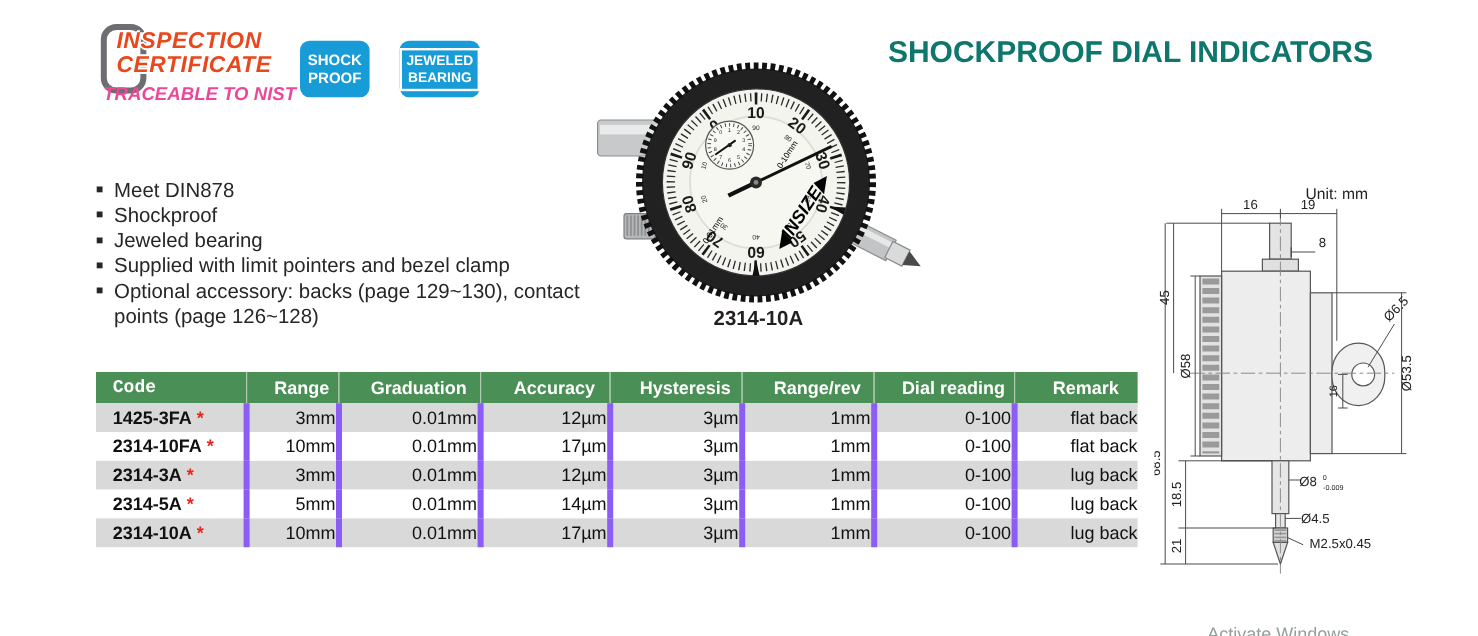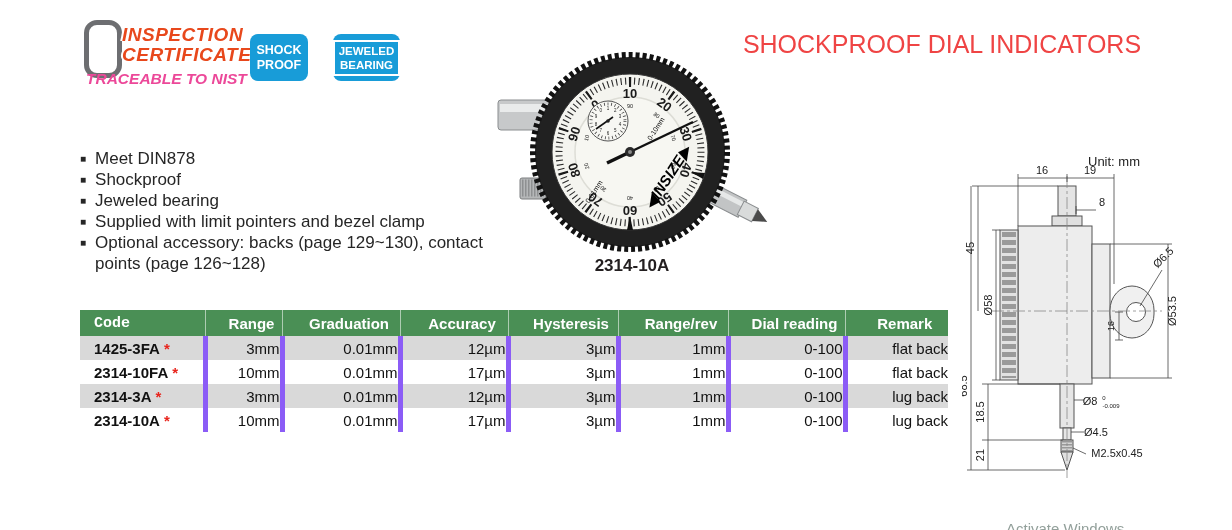--- a/index.html
+++ b/index.html
@@ -6,35 +6,35 @@
   html,body { background:#fff; }
   body { font-family:"Liberation Sans", sans-serif; }
   .page { position:relative; width:1232px; height:530px; background:#fff; overflow:hidden; }
 
   
   .logo-block { position:absolute; left:84px; top:14px; width:230px; height:80px; }
   .logo-square { position:absolute; left:0; top:6px; width:38px; height:58px;
     border:5px solid #6d6e71; border-radius:13px; }
   .logo-text { position:absolute; left:13px; top:11px; font-style:italic; font-weight:bold;
     font-size:19px; line-height:20px; color:#e8481c; letter-spacing:.5px; white-space:nowrap;
-    text-shadow:2px 0 0 #fff,-2px 0 0 #fff,0 2px 0 #fff,0 -2px 0 #fff,1px 1px 0 #fff,-1px -1px 0 #fff;margin-left:25px; }
+    text-shadow:2px 0 0 #fff,-2px 0 0 #fff,0 2px 0 #fff,0 -2px 0 #fff,1px 1px 0 #fff,-1px -1px 0 #fff; }
   .logo-tagline { position:absolute; left:2px; top:56px; font-style:italic; font-weight:bold;
     font-size:15.5px; color:#ec4899; white-space:nowrap; }
 
   
   .badge { position:absolute; top:34px; background:#189cd8; border-radius:8px; color:#fff;
     display:flex; align-items:center; justify-content:center; text-align:center;
     font-weight:bold; }
   .badge-shock { left:250px; width:58px; height:47px; font-size:12.5px; line-height:15px; }
   .badge-jeweled { left:333px; width:67px; height:47px; }
   .badge-inner { border:2px solid #fff; padding:2px 4px; font-size:11.5px; line-height:14px; }
 
   
   .page-title { position:absolute; left:722px; top:30px; width:440px; text-align:center;
-    font-size:25px; font-weight:normal; color:#ef4444; white-space:nowrap; }
+    font-size:25px; font-weight:bold; color:#0f766e; white-space:nowrap; }
 
   
   .bullets { position:absolute; left:80px; top:148px; width:405px; list-style:none; }
   .bullets li { display:flex; font-size:17px; color:#262626; line-height:21px; margin-bottom:0; }
   .bullets .marker { font-size:10px; line-height:21px; margin-right:9px; color:#262626; }
 
   
   .dial-figure { position:absolute; left:492px; top:44px; width:280px; }
   .dial-caption { position:absolute; left:0; top:212px; width:280px; text-align:center;
     font-size:17px; font-weight:bold; color:#231f20; }
@@ -242,20 +242,30 @@
             <td>3µm</td>
             <td>1mm</td>
             <td>0-100</td>
             <td>flat back</td>
           </tr>
           <tr>
             <td><span>2314-3A</span><span class="star">*</span></td>
             <td>3mm</td>
             <td>0.01mm</td>
             <td>12µm</td>
+            <td>3µm</td>
+            <td>1mm</td>
+            <td>0-100</td>
+            <td>lug back</td>
+          </tr>
+          <tr>
+            <td><span>2314-5A</span><span class="star">*</span></td>
+            <td>5mm</td>
+            <td>0.01mm</td>
+            <td>14µm</td>
             <td>3µm</td>
             <td>1mm</td>
             <td>0-100</td>
             <td>lug back</td>
           </tr>
           <tr>
             <td><span>2314-10A</span><span class="star">*</span></td>
             <td>10mm</td>
             <td>0.01mm</td>
             <td>17µm</td>

